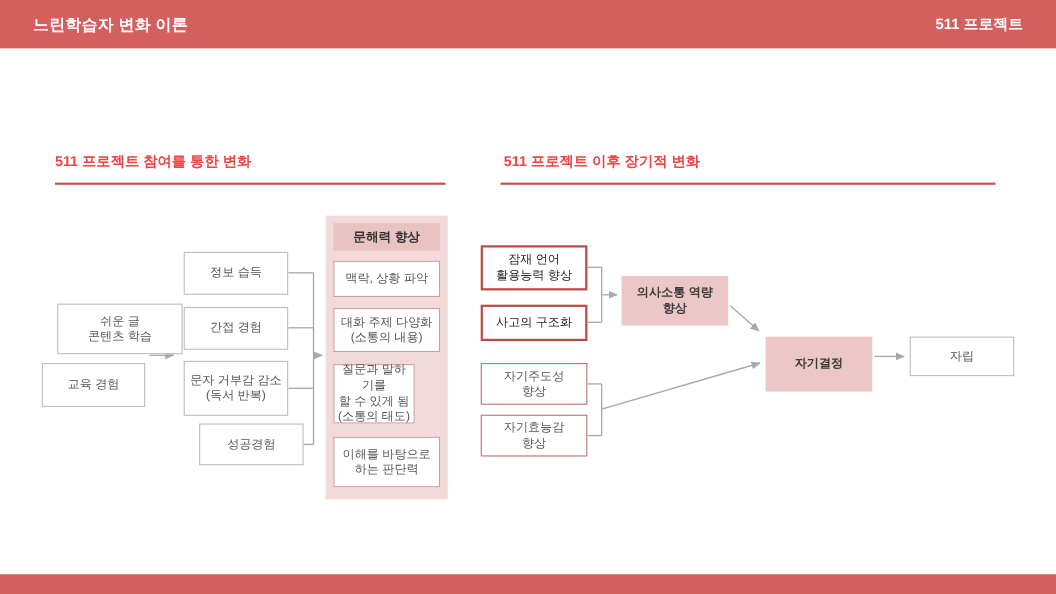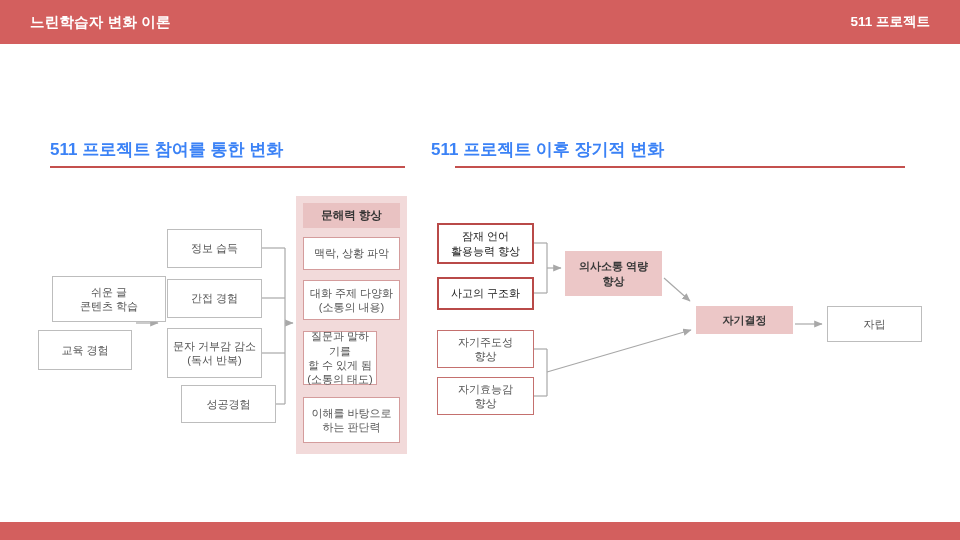--- a/index.html
+++ b/index.html
@@ -14,21 +14,21 @@
     display:flex;align-items:center;justify-content:space-between;
     padding:0 30px;box-sizing:border-box;color:#ffffff;font-weight:bold;
   }
   .bar-top .title{font-size:14.5px;letter-spacing:0.2px;}
   .bar-top .project{font-size:13.5px;}
   .bar-bottom{
     position:absolute;left:0;top:522px;width:960px;height:18px;background:#d35f5e;
   }
   
   .sec-title{
-    position:absolute;font-size:17px;font-weight:bold;color:#3b82f6;white-space:nowrap;
+    position:absolute;font-size:13px;font-weight:bold;color:#ef4444;white-space:nowrap;
   }
   .sec-underline{position:absolute;height:2px;background:#c4504e;}
   
   .box{
     position:absolute;display:flex;align-items:center;justify-content:center;
     text-align:center;font-size:11px;line-height:1.3;color:#555555;
     background:#ffffff;white-space:pre-line;box-sizing:border-box;padding:2px 3px;
   }
   .gray{border:1px solid #bdbdbd;}
   .redb{border:2px solid #b94a48;font-weight:normal;color:#222222;}
@@ -50,21 +50,21 @@
 
 <div class="stage">
 
   <div class="bar-top">
     <span class="title">느린학습자 변화 이론</span>
     <span class="project">511 프로젝트</span>
   </div>
 
   <div class="sec-title" style="left:50px;top:138px;">511 프로젝트 참여를 통한 변화</div>
   <div class="sec-underline" style="left:50px;top:166px;width:355px;"></div>
-  <div class="sec-title" style="left:431px;top:138px;">511 프로젝트 이후 장기적 변화</div>
+  <div class="sec-title" style="left:458px;top:138px;">511 프로젝트 이후 장기적 변화</div>
   <div class="sec-underline" style="left:455px;top:166px;width:450px;"></div>
 
   <svg class="connectors" viewBox="0 0 960 540">
     <defs>
       <marker id="arrow" markerWidth="8" markerHeight="8" refX="6.5" refY="3" orient="auto">
         <path d="M0,0 L7,3 L0,6 Z" fill="#a8a8a8"></path>
       </marker>
     </defs>
     <g stroke="#a8a8a8" stroke-width="1.2" fill="none">
       <line x1="136" y1="323" x2="158" y2="323" marker-end="url(#arrow)"></line>
@@ -115,18 +115,18 @@
 
   <div class="box redb" style="left:437px;top:223px;width:97px;height:41px;">잠재 언어
 활용능력 향상</div>
   <div class="box redb" style="left:437px;top:277px;width:97px;height:33px;">사고의 구조화</div>
   <div class="box fill" style="left:565px;top:251px;width:97px;height:45px;">의사소통 역량
 향상</div>
   <div class="box pinkb" style="left:437px;top:330px;width:97px;height:38px;">자기주도성
 향상</div>
   <div class="box pinkb" style="left:437px;top:377px;width:97px;height:38px;">자기효능감
 향상</div>
-  <div class="box fill" style="left:696px;top:306px;width:97px;height:28px;">자기결정</div>
+  <div class="box fill" style="left:696px;top:306px;width:97px;height:50px;">자기결정</div>
   <div class="box gray" style="left:827px;top:306px;width:95px;height:36px;">자립</div>
 
   <div class="bar-bottom"></div>
 
 </div>
 
 </body></html>

